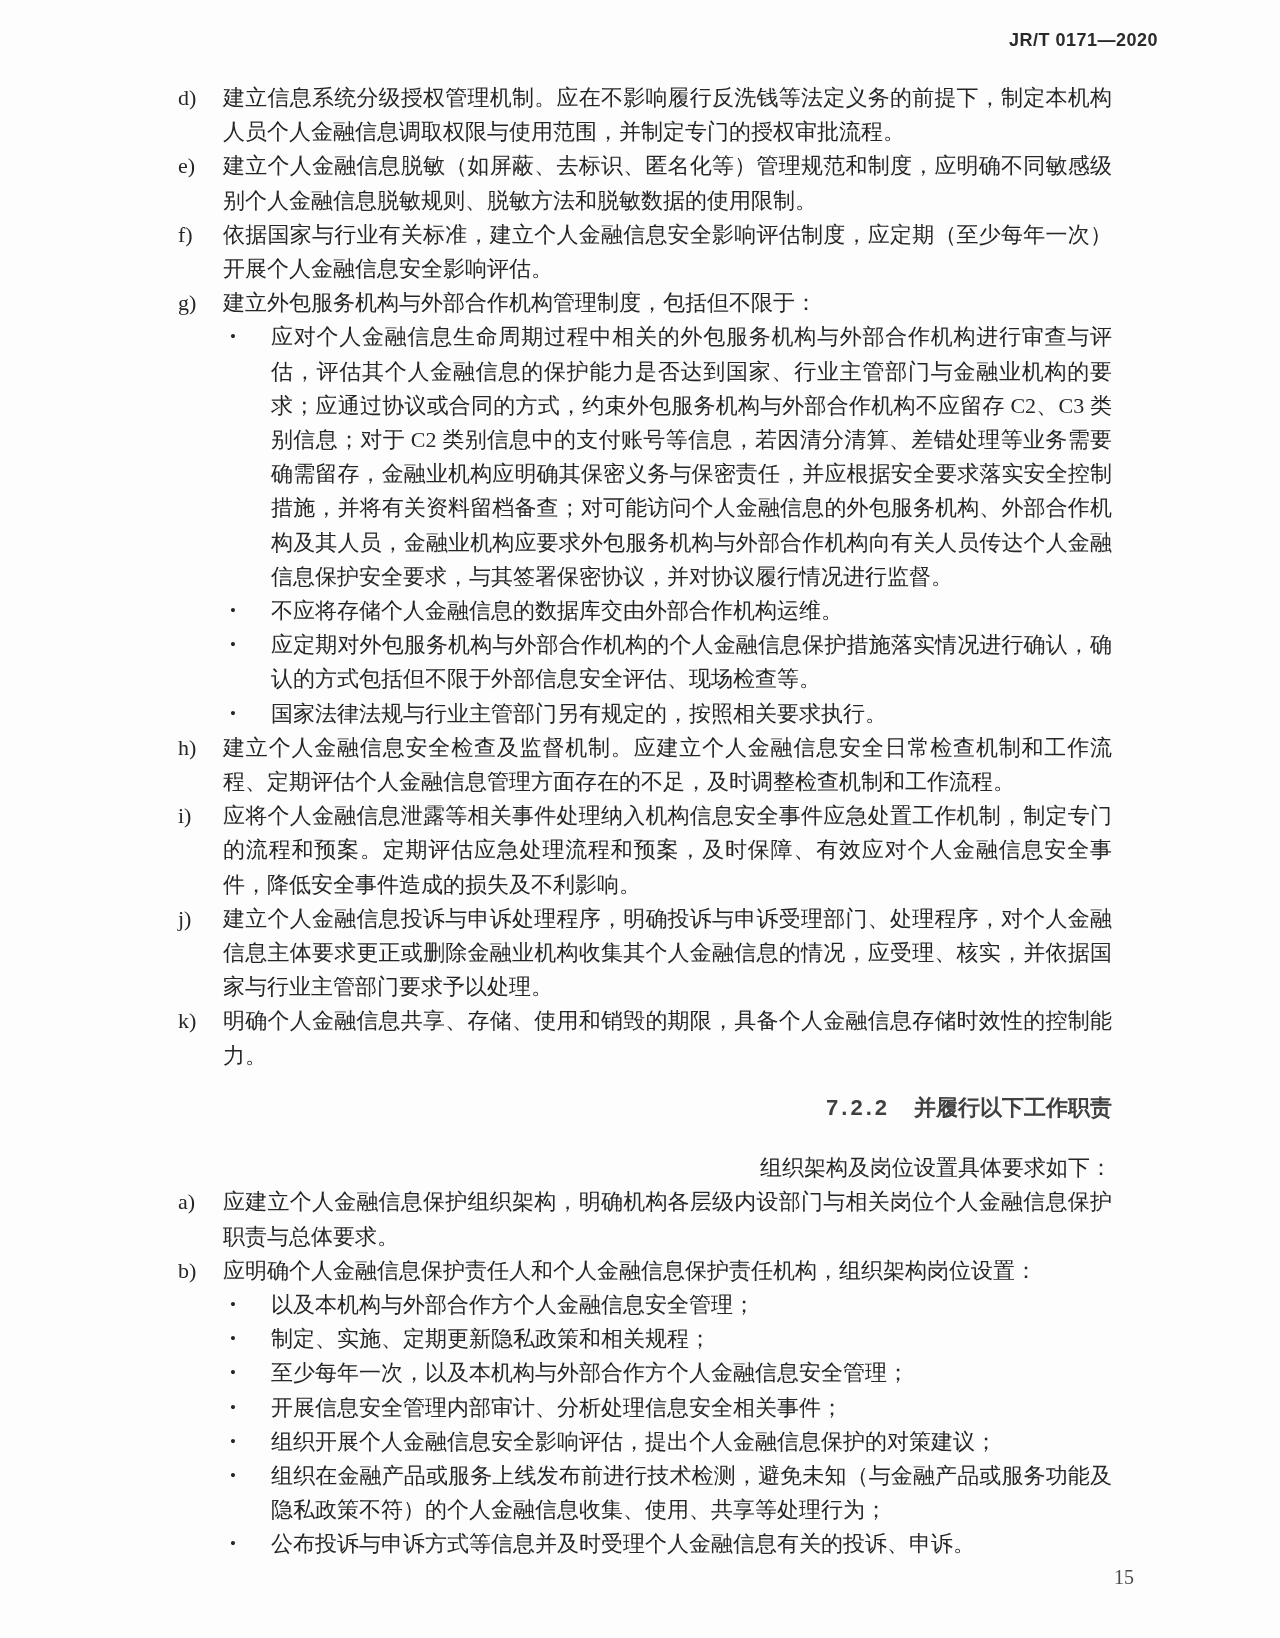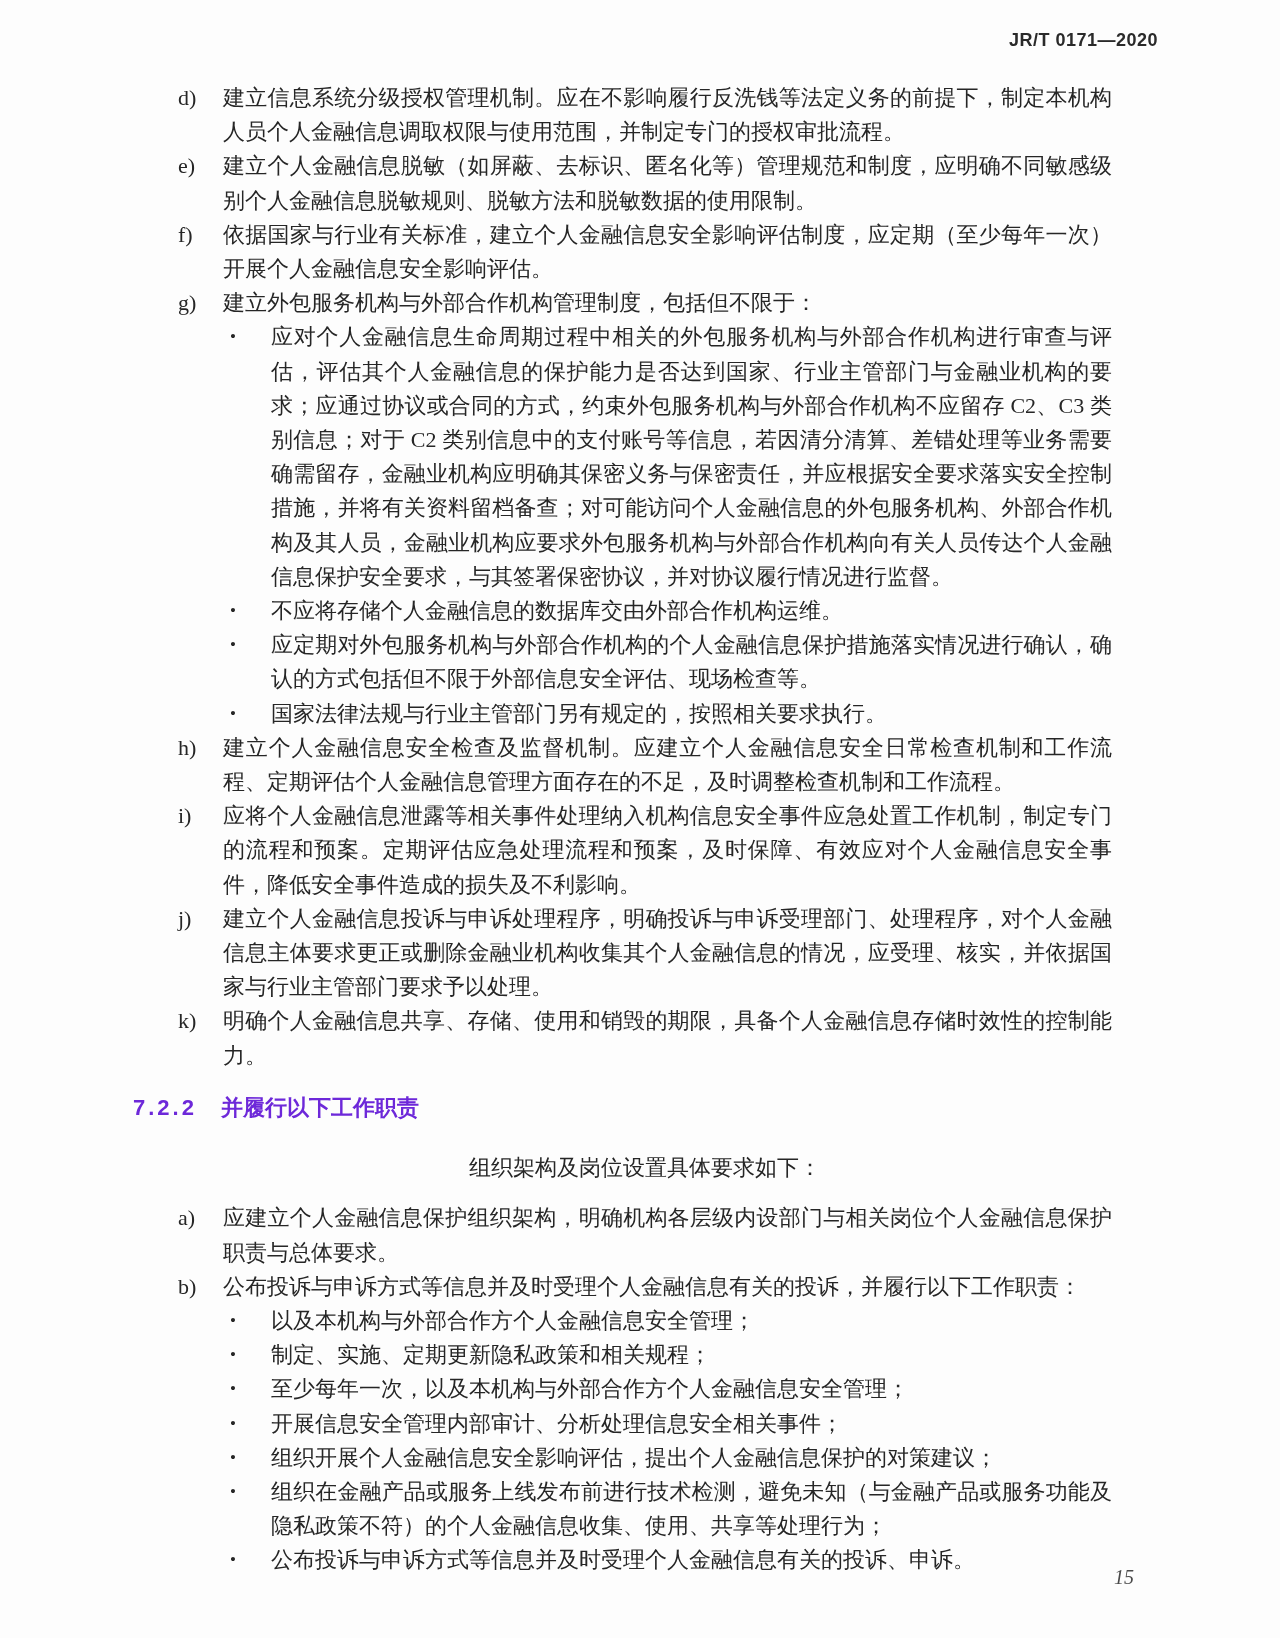--- a/index.html
+++ b/index.html
@@ -26,28 +26,29 @@
   .clause-row { display:flex; }
   .clause-label { flex:0 0 45px; text-align:left; }
   .clause-text { flex:1; text-align:justify; }
   .bullet-row { display:flex; padding-left:52px; }
   .bullet-marker { flex:0 0 41px; font-size:17px; line-height:34.2px; }
   .bullet-text { flex:1; text-align:justify; }
   .section-heading {
     display:flex; gap:24px;
     margin:18px 0 26px -45px;
     font-family:"Liberation Sans","DejaVu Sans",sans-serif;
-    font-weight:700; font-size:22px; line-height:34.2px; color:#6d28d9;
+    font-weight:700; font-size:22px; line-height:34.2px; color:#404040;
     text-align:left;
+    justify-content:flex-end;
   }
   .sec-num { letter-spacing:3px; }
-  .intro { margin:16px; text-align:center; }
+  .intro { margin:0; text-align:right; }
   .page-footer {
     position:absolute; top:1566px; left:1114px;
-    font-size:20px; color:#4a4a4a;font-style:italic;
+    font-size:20px; color:#4a4a4a;
   }
 </style>
 </head>
 <body>
 
 <div class="doc-header">
   <span>JR/T 0171—2020</span>
 </div>
 
 <div class="content">
@@ -128,21 +129,21 @@
   <div id="clause-list-2">
       <div class="clause">
         <div class="clause-row">
           <span class="clause-label">a)</span>
           <div class="clause-text">应建立个人金融信息保护组织架构，明确机构各层级内设部门与相关岗位个人金融信息保护职责与总体要求。</div>
         </div>
       </div>
       <div class="clause">
         <div class="clause-row">
           <span class="clause-label">b)</span>
-          <div class="clause-text">公布投诉与申诉方式等信息并及时受理个人金融信息有关的投诉，并履行以下工作职责：</div>
+          <div class="clause-text">应明确个人金融信息保护责任人和个人金融信息保护责任机构，组织架构岗位设置：</div>
         </div>
         <div class="bullet-row">
           <span class="bullet-marker">•</span>
           <div class="bullet-text">以及本机构与外部合作方个人金融信息安全管理；</div>
         </div>
         <div class="bullet-row">
           <span class="bullet-marker">•</span>
           <div class="bullet-text">制定、实施、定期更新隐私政策和相关规程；</div>
         </div>
         <div class="bullet-row">

